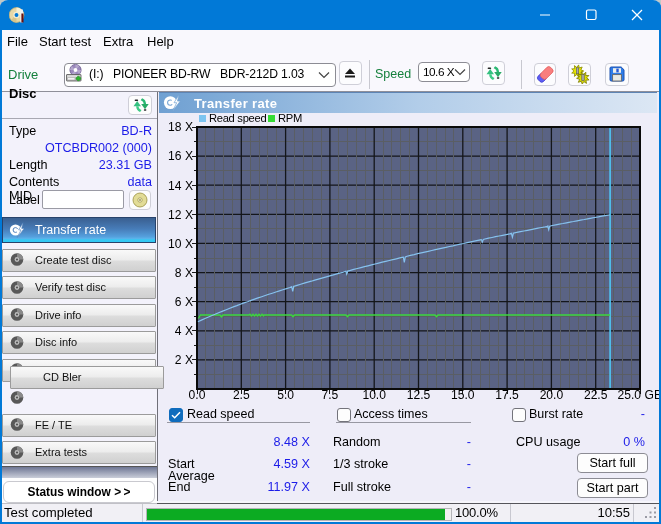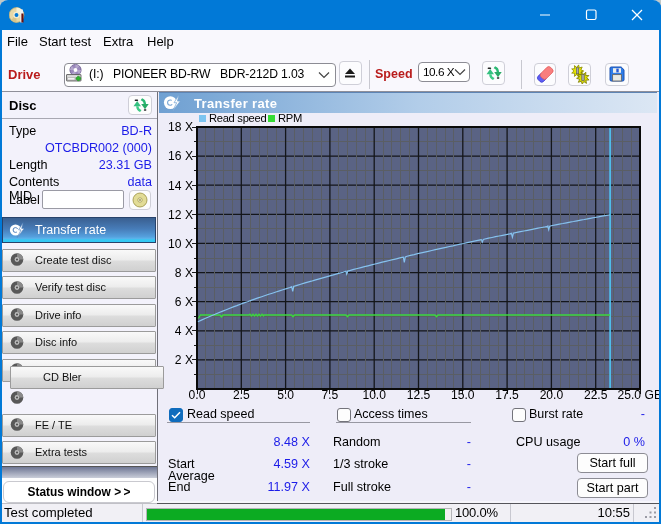--- a/index.html
+++ b/index.html
@@ -8,21 +8,21 @@
  border-radius:8px 8px 0 0;overflow:hidden;background:#f6f5fb;}
 .abs{position:absolute;}
 
 .titlebar{left:0;top:0;width:661px;height:30px;background:#0179d7;}
 .title-txt{left:32px;top:0;height:30px;line-height:30px;color:#fff;font-size:13.4px;letter-spacing:0.45px;}
 
 .menubar{left:2px;top:30px;width:657px;height:23px;background:#f9f8fd;}
 .menu-item{top:30px;height:23px;line-height:23px;font-size:13px;color:#000;}
 
 .toolbar{left:2px;top:53px;width:657px;height:38px;background:#f9f8fd;}
-.lbl-b{font-weight:bold;font-size:13px;color:#b91c1c;}
+.lbl-b{font-weight:normal;font-size:13px;color:#15803d;}
 .combo{background:#fff;border:1px solid #8c8c94;border-radius:4px;box-sizing:border-box;}
 .tbtn{background:#fcfcfe;border:1px solid #cfcfd8;border-radius:4px;box-sizing:border-box;}
 .vsep{width:1px;background:#c8c8d0;}
 
 .hline{background:#8f8f99;}
 
 .lpanel{left:2px;top:92px;width:155px;height:409px;background:#f3f2fb;}
 .row-lbl{font-size:12.6px;color:#000;}
 .row-val{font-size:12.6px;color:#1c1ce8;text-align:right;}
 .sbtn{left:2px;width:154px;height:23px;border:1px solid #9b9b9b;box-sizing:border-box;border-radius:1px;
@@ -130,21 +130,21 @@
  <rect x="5" y="3.2" width="8" height="4.6" fill="#efefe9"></rect>
  <rect x="8.3" y="3.6" width="2.4" height="3.8" fill="#2558d8"></rect>
  <rect x="4.6" y="9.6" width="8.8" height="6.4" fill="#e9e9e4" stroke="#666" stroke-width="0.9"></rect>
 </svg>
 
 <div class="abs hline" style="left:0;top:91px;width:661px;height:1px;"></div>
 <div class="abs lpanel"></div>
 <div class="abs" style="left:157px;top:92px;width:1px;height:409px;background:#6f6f78;"></div>
 <div class="abs rpanel"></div>
 
-<div class="abs" style="left:9px;top:98px;font-size:13px;font-weight:bold;">Disc</div>
+<div class="abs" style="left:9px;top:86px;font-size:13px;font-weight:bold;">Disc</div>
 <div class="abs tbtn" style="left:128px;top:95px;width:24px;height:20px;background:#fdfdfd;"></div>
 <svg class="abs" style="left:132px;top:96px" width="18" height="18" viewBox="0 0 18 18">
  <path d="M1.5 10.3 L9 10.3 L5.2 4.9 Z" fill="#34c080"></path>
  <path d="M4.1 10.3 C4.4 13.3 5.4 15 8 16 C8.8 15.2 9.1 14.7 9.5 14 C7.3 13.1 6.7 12 6.6 10.3 Z" fill="#3ecb86"></path>
  <path d="M16.7 7.9 L9.2 7.9 L13 13.3 Z" fill="#28ab66"></path>
  <path d="M14.1 7.9 C13.8 4.9 12.8 3.2 10.2 2.2 C9.4 3 9.1 3.5 8.7 4.2 C10.9 5.1 11.5 6.2 11.6 7.9 Z" fill="#2bb873"></path>
  <rect x="2.6" y="3.4" width="3.6" height="1.6" rx="0.8" fill="#222"></rect>
  <rect x="11.8" y="13.2" width="2.6" height="1.5" rx="0.7" fill="#222"></rect>
 </svg>
 <div class="abs" style="left:2px;top:118px;width:155px;height:1px;background:#a8a8b2;"></div>

